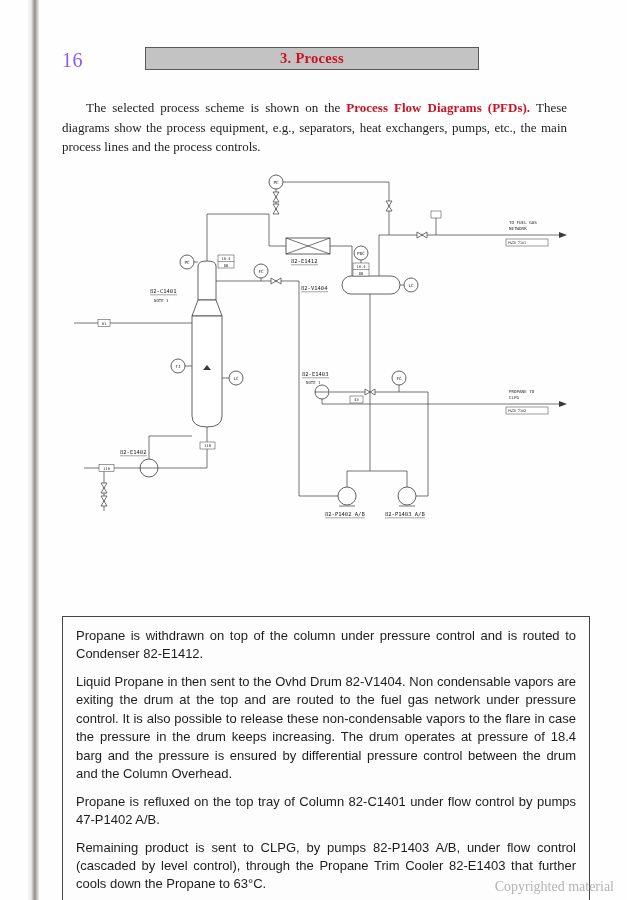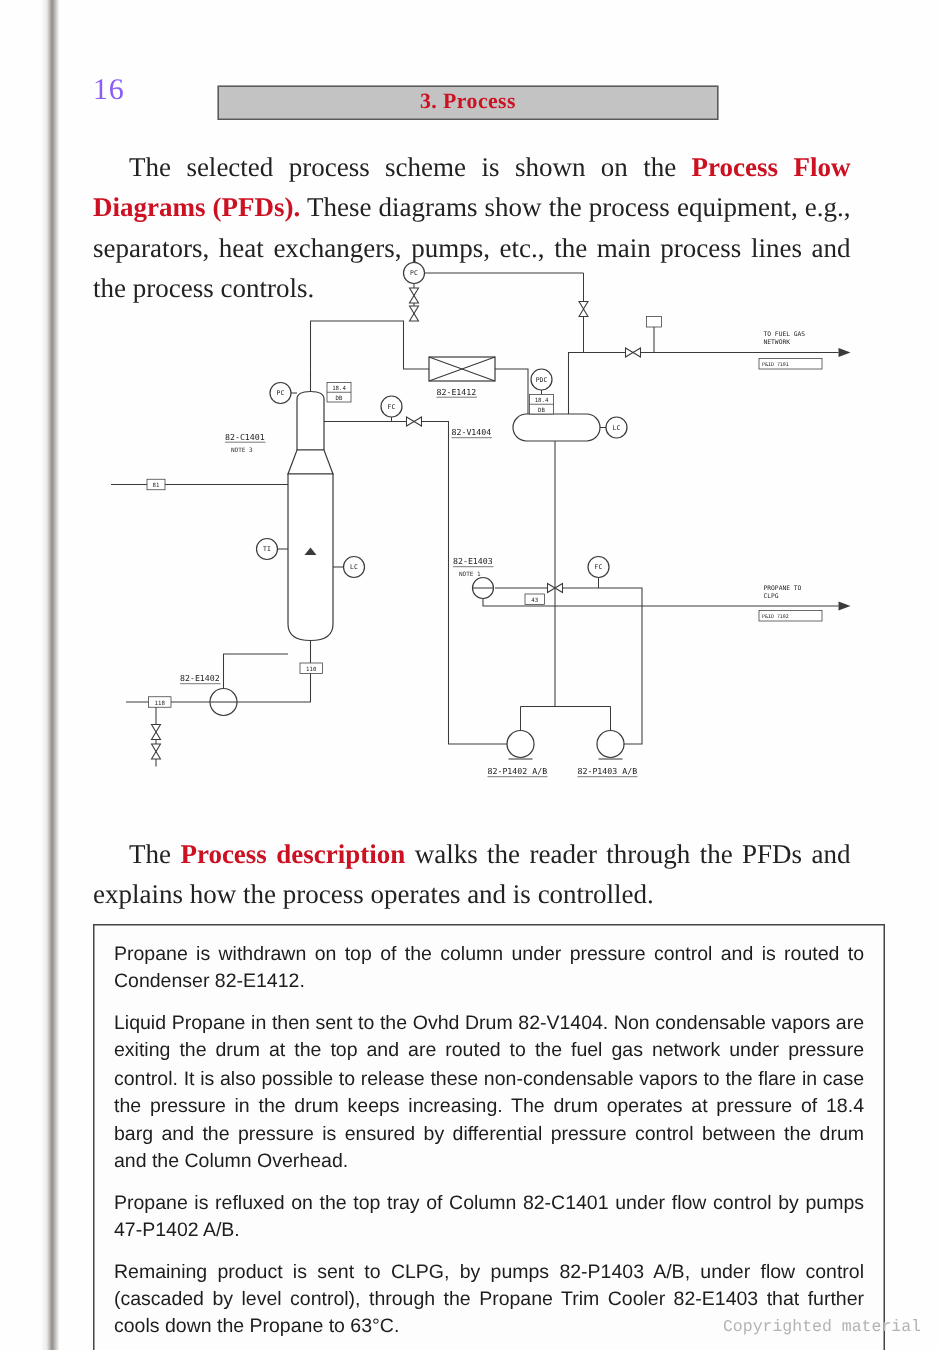--- a/index.html
+++ b/index.html
@@ -12,50 +12,50 @@
   .gutter {
     position:absolute; left:27px; top:0; width:14px; height:900px;
     background:linear-gradient(to right, rgba(0,0,0,0) 0%, rgba(70,62,55,0.10) 30%, rgba(55,48,42,0.55) 55%, rgba(0,0,0,0) 90%);
     pointer-events:none;
   }
   .page-num {
     position:absolute; left:62px; top:49px;
     font-size:20px; color:#8b5cf6; letter-spacing:0.5px;
   }
   .chapter-bar {
-    position:absolute; left:145px; top:57px; width:334px; height:23px;
+    position:absolute; left:145px; top:47px; width:334px; height:23px;
     background:#c3c3c3; border:1px solid #5a5a5a;
     display:flex; align-items:center; justify-content:center;
   }
   .chapter-bar span {
     font-weight:bold; font-size:14.5px; color:#cc1122; letter-spacing:0.3px;
   }
   .body-text {
     position:absolute; left:62px; width:505px;
-    font-size:18px; line-height:1.5; color:#222222;
+    font-size:13px; line-height:1.5; color:#222222;
     text-align:justify; text-indent:24px;
   }
   .p1 { top:98px; }
   .p2 { top:556px; }
   .red-bold { color:#cc1122; font-weight:bold; }
   .diagram-wrap { position:absolute; left:54px; top:166px; width:520px; height:362px; }
   .diagram-wrap svg { width:520px; height:362px; display:block; }
   .desc-box {
     position:absolute; left:62px; top:616px; width:528px;
     border:1px solid #444444; background:#fdfdfd;
     padding:10px 13px 6px 13px;
     font-family:"Liberation Sans", sans-serif;
     font-size:13px; line-height:1.42; color:#1d1d1d;
     text-align:justify;
   }
   .desc-box p { margin:0 0 9px 0; }
   .watermark {
     position:absolute; right:13px; top:879px;
-    font-family:Liberation Mono, monospace;
-    font-size:11px; color:#b3b3b3;margin-left:33px;
+    font-family:Liberation Serif, serif;
+    font-size:14px; color:#b3b3b3;margin-left:33px;
   }
   
   .pline { stroke:#3a3a3a; stroke-width:0.7; fill:none; }
   .equip { stroke:#3a3a3a; stroke-width:0.8; fill:#ffffff; }
   .valve { stroke:#3a3a3a; stroke-width:0.7; fill:#ffffff; }
   .vbox  { stroke:#3a3a3a; stroke-width:0.5; fill:#ffffff; }
   .ahead { fill:#3a3a3a; stroke:none; }
   .tag   { font-family:"DejaVu Sans Mono", monospace; font-size:5.5px; fill:#222; }
   .note  { font-family:"DejaVu Sans Mono", monospace; font-size:4px; fill:#333; }
   .itxt  { font-family:"DejaVu Sans Mono", monospace; font-size:4.3px; fill:#222; text-anchor:middle; }
@@ -246,21 +246,20 @@
       <g>
         <polygon class="ahead" points="505,235 513,238 505,241"></polygon>
         <text class="stxt" x="455" y="227">PROPANE TO</text>
         <text class="stxt" x="455" y="232.5">CLPG</text>
         <rect class="vbox" x="452" y="241" width="42" height="7"></rect>
         <text class="rtxt" x="454" y="246">P&amp;ID 7102</text>
       </g>
     </svg>
   </div>
 
-  <p class="body-text p2"><span>The </span><span class="red-bold">Process description</span><span> walks the reader through the PFDs and explains how the process operates and is controlled.</span></p>
 
   <div class="desc-box">
     <p>Propane is withdrawn on top of the column under pressure control and is routed to Condenser 82-E1412.</p>
     <p>Liquid Propane in then sent to the Ovhd Drum 82-V1404. Non condensable vapors are exiting the drum at the top and are routed to the fuel gas network under pressure control. It is also possible to release these non-condensable vapors to the flare in case the pressure in the drum keeps increasing. The drum operates at pressure of 18.4 barg and the pressure is ensured by differential pressure control between the drum and the Column Overhead.</p>
     <p>Propane is refluxed on the top tray of Column 82-C1401 under flow control by pumps 47-P1402 A/B.</p>
     <p>Remaining product is sent to CLPG, by pumps 82-P1403 A/B, under flow control (cascaded by level control), through the Propane Trim Cooler 82-E1403 that further cools down the Propane to 63°C.</p>
   </div>
 
   <div class="watermark">Copyrighted material</div>
 </div>

